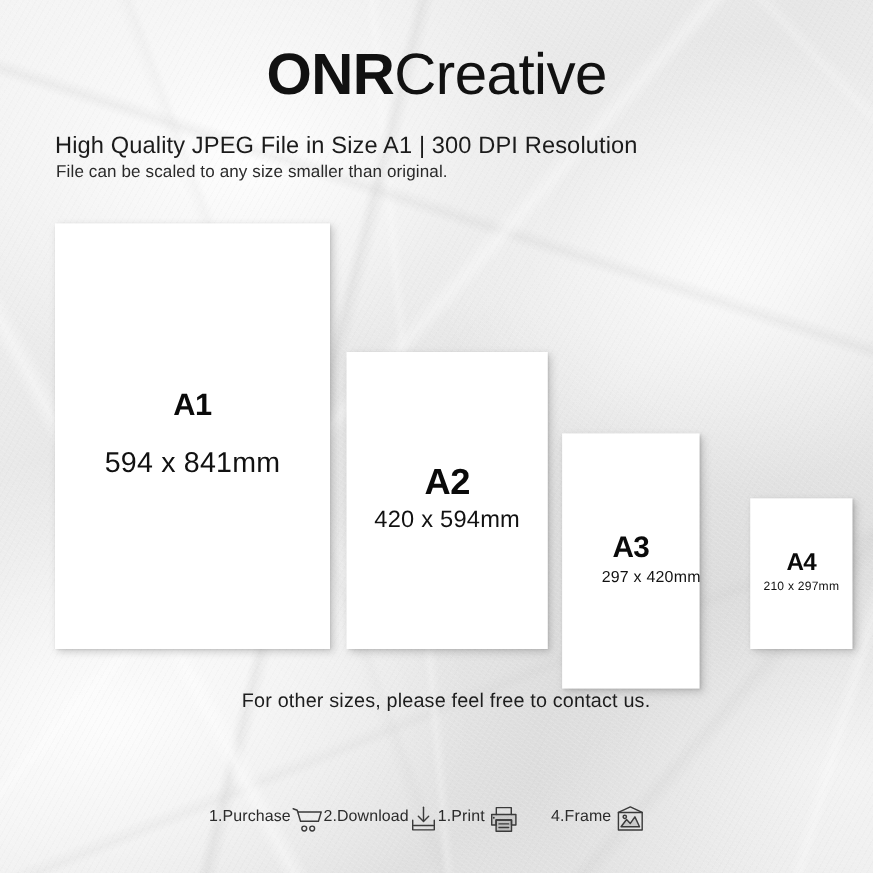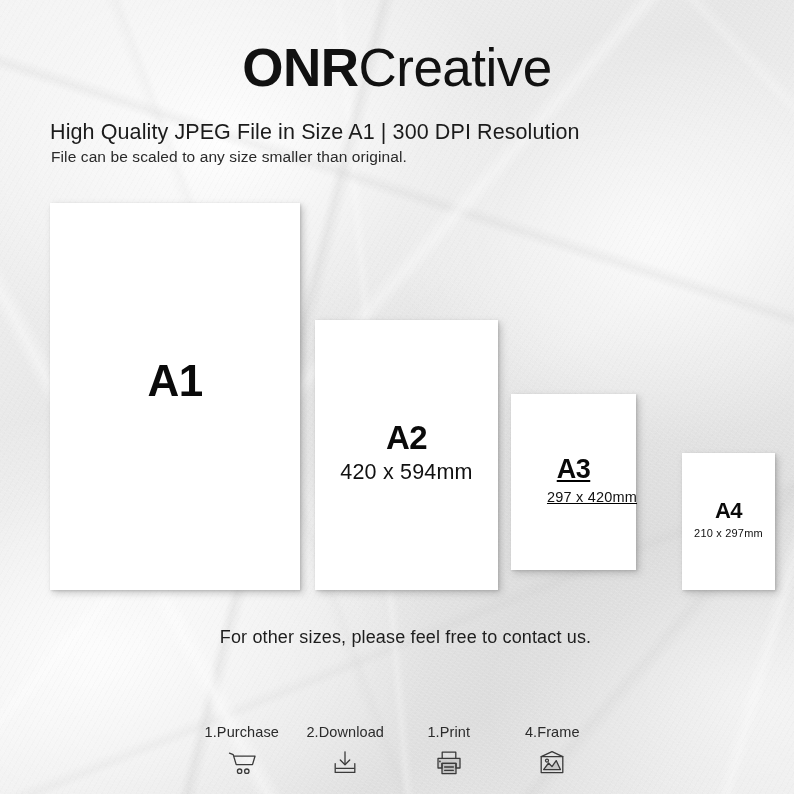--- a/index.html
+++ b/index.html
@@ -128,30 +128,30 @@
   .sheet .sheet-dims {
     font-weight: 400;
     color: #111;
     line-height: 1.0;
     letter-spacing: 0.2px;
     white-space: nowrap;
   }
 
   
   #sheet-a1 { left: 50px;  top: 203px; width: 250px; height: 387px; }
-  #sheet-a1 .sheet-name { font-size: 44px; margin-bottom: 25px; }
+  #sheet-a1 .sheet-name { font-size: 28px; margin-bottom: 25px; }
   #sheet-a1 .sheet-dims { font-size: 26px; }
 
   
   #sheet-a2 { left: 315px; top: 320px; width: 183px; height: 270px; }
   #sheet-a2 .sheet-name { font-size: 33px; margin-bottom: 8px; }
   #sheet-a2 .sheet-dims { font-size: 21.5px; }
 
   
-  #sheet-a3 { left: 511px; top: 394px; width: 125px; height: 176px; text-decoration: underline; }
+  #sheet-a3 { left: 511px; top: 394px; width: 125px; height: 232px; }
   #sheet-a3 .sheet-name { font-size: 27px; margin-bottom: 7px; }
   #sheet-a3 .sheet-dims { font-size: 14.5px; margin-left: 37px; }
 
   
   #sheet-a4 { left: 682px; top: 453px; width: 93px; height: 137px; }
   #sheet-a4 .sheet-name { font-size: 22px; margin-bottom: 6px; }
   #sheet-a4 .sheet-dims { font-size: 11px; }
 
   
   #sheet-a1 > .label-wrap { margin-top: -6px; }
@@ -185,21 +185,21 @@
     position: absolute;
     top: 723px;
     left: 190px;
     width: 414px;
     display: flex;
     align-items: flex-start;
     justify-content: space-between;
   }
   .step {
     display: flex;
-    flex-direction: column;
+    flex-direction: row;
     align-items: center;
     width: 104px;
   }
   .step-label {
     font-size: 14.5px;
     line-height: 18px;
     color: #2b2b2b;
     letter-spacing: 0.1px;
     white-space: nowrap;
   }
@@ -226,20 +226,21 @@
   <div class="logo">
     <span class="logo-bold">ONR</span><span class="logo-light">Creative</span>
   </div>
 
   <div class="sub-main">High Quality JPEG File in Size A1 | 300 DPI Resolution</div>
   <div class="sub-second">File can be scaled to any size smaller than original.</div>
 
   <div class="sheet" id="sheet-a1">
     <div class="label-wrap">
       <div class="sheet-name">A1</div>
+      <div class="sheet-dims">594 x 841mm</div>
     </div>
   </div>
 
   <div class="sheet" id="sheet-a2">
     <div class="label-wrap">
       <div class="sheet-name">A2</div>
       <div class="sheet-dims">420 x 594mm</div>
     </div>
   </div>
 

